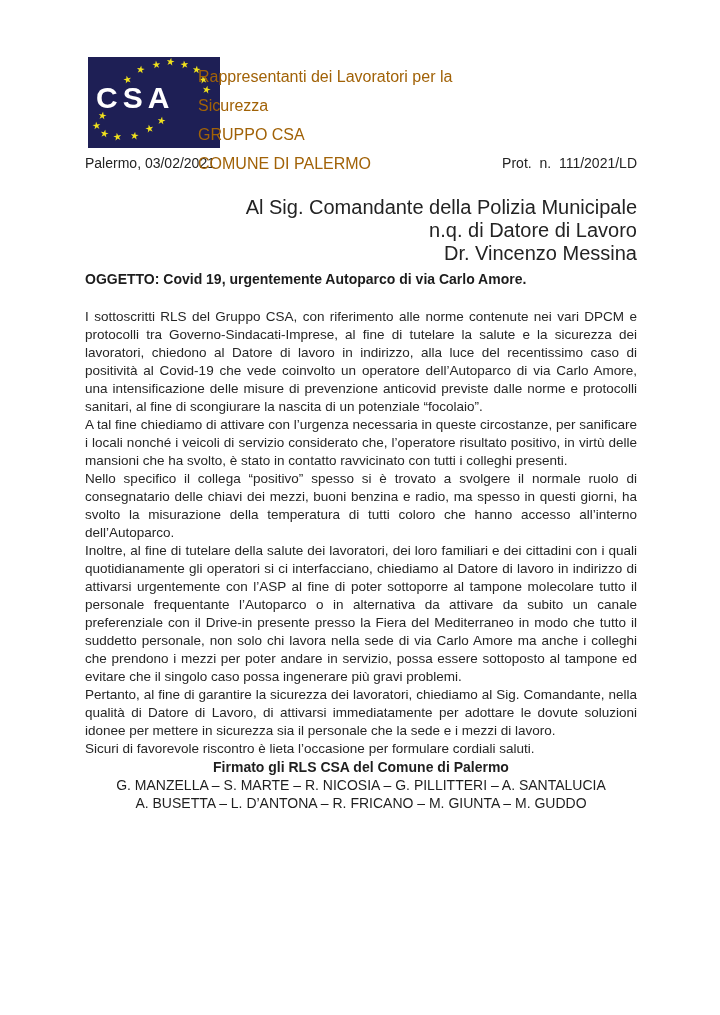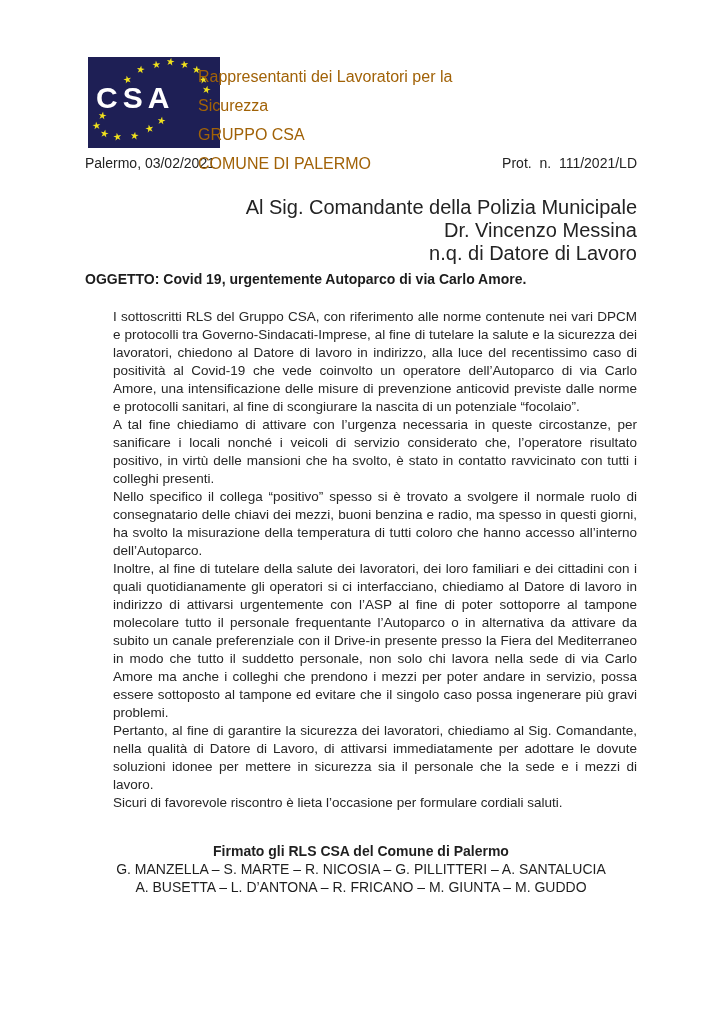--- a/index.html
+++ b/index.html
@@ -57,24 +57,24 @@
   .recipient{
     margin-top:24px;text-align:right;
     font-size:20px;line-height:23px;
   }
   
   .subject{
     margin-top:5px;font-weight:bold;font-size:14px;line-height:18px;
     color:#1c1c1c;
   }
   
-  .body-text{margin-top:20px;font-size:13.5px;line-height:18px;text-align:justify;color:#262626;margin-left:28px;}
+  .body-text{margin-top:20px;font-size:13.5px;line-height:18px;text-align:justify;color:#262626;}
   .body-text p{margin:0;}
   
-  .signature{margin-top:30px;text-align:center;font-size:14px;line-height:18px;color:#1f1f1f;}
+  .signature{text-align:center;font-size:14px;line-height:18px;color:#1f1f1f;}
   .sig-title{font-weight:bold;}
 </style>
 </head>
 <body>
 
 <div class="page">
 
   <div class="header">
     <div class="logo">
       <span class="star st1">★</span>
@@ -101,22 +101,22 @@
     </div>
   </div>
 
   <div class="meta-row">
     <span>Palermo, 03/02/2021</span>
     <span class="prot">Prot.  n.  111/2021/LD</span>
   </div>
 
   <div class="recipient">
     <div>Al Sig. Comandante della Polizia Municipale</div>
+    <div>n.q. di Datore di Lavoro</div>
     <div>Dr. Vincenzo Messina</div>
-    <div>n.q. di Datore di Lavoro</div>
   </div>
 
   <div class="subject">OGGETTO: Covid 19, urgentemente Autoparco di via Carlo Amore.</div>
 
   <div class="body-text">
     <p>I sottoscritti RLS del Gruppo CSA, con riferimento alle norme contenute nei vari DPCM e protocolli tra Governo-Sindacati-Imprese, al fine di tutelare la salute e la sicurezza dei lavoratori, chiedono al Datore di lavoro in indirizzo, alla luce del recentissimo caso di positività al Covid-19 che vede coinvolto un operatore dell’Autoparco di via Carlo Amore, una intensificazione delle misure di prevenzione anticovid previste dalle norme e protocolli sanitari, al fine di scongiurare la nascita di un potenziale “focolaio”.</p>
     <p>A tal fine chiediamo di attivare con l’urgenza necessaria in queste circostanze, per sanificare i locali nonché i veicoli di servizio considerato che, l’operatore risultato positivo, in virtù delle mansioni che ha svolto, è stato in contatto ravvicinato con tutti i colleghi presenti.</p>
     <p>Nello specifico il collega “positivo” spesso si è trovato a svolgere il normale ruolo di consegnatario delle chiavi dei mezzi, buoni benzina e radio, ma spesso in questi giorni, ha svolto la misurazione della temperatura di tutti coloro che hanno accesso all’interno dell’Autoparco.</p>
     <p>Inoltre, al fine di tutelare della salute dei lavoratori, dei loro familiari e dei cittadini con i quali quotidianamente gli operatori si ci interfacciano, chiediamo al Datore di lavoro in indirizzo di attivarsi urgentemente con l’ASP al fine di poter sottoporre al tampone molecolare tutto il personale frequentante l’Autoparco o in alternativa da attivare da subito un canale preferenziale con il Drive-in presente presso la Fiera del Mediterraneo in modo che tutto il suddetto personale, non solo chi lavora nella sede di via Carlo Amore ma anche i colleghi che prendono i mezzi per poter andare in servizio, possa essere sottoposto al tampone ed evitare che il singolo caso possa ingenerare più gravi problemi.</p>
     <p>Pertanto, al fine di garantire la sicurezza dei lavoratori, chiediamo al Sig. Comandante, nella qualità di Datore di Lavoro, di attivarsi immediatamente per adottare le dovute soluzioni idonee per mettere in sicurezza sia il personale che la sede e i mezzi di lavoro.</p>

